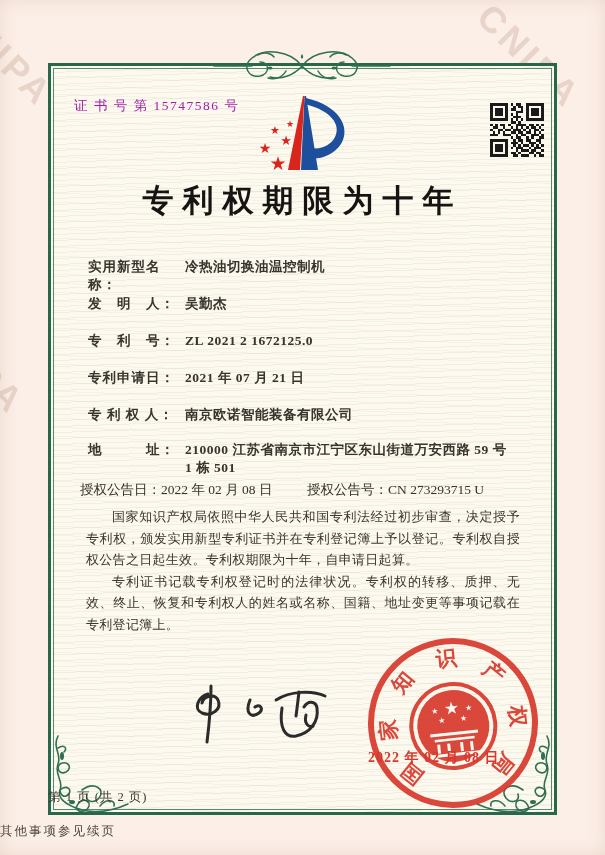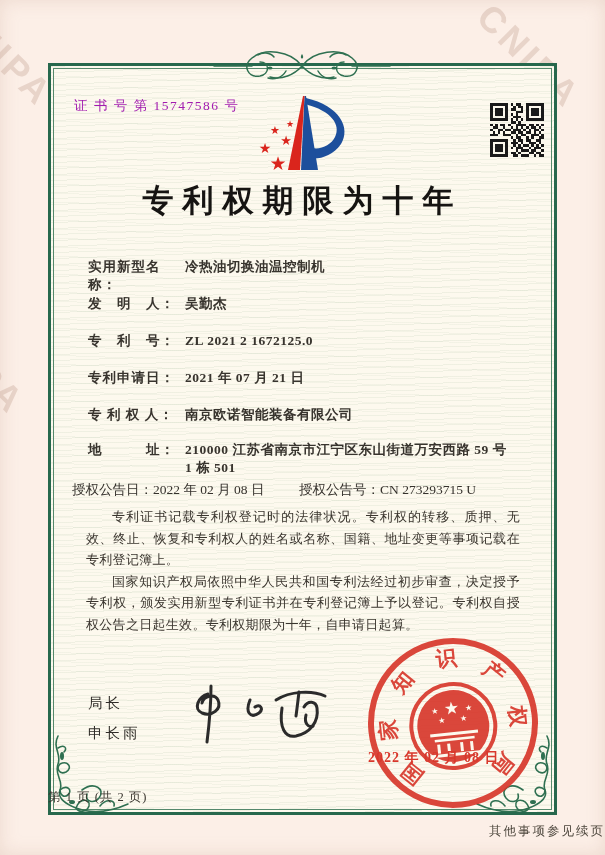--- a/index.html
+++ b/index.html
@@ -34,37 +34,37 @@
   .qr{position:absolute;left:490px;top:103px;width:54px;height:54px;}
   .logo{position:absolute;left:248px;top:94px;width:110px;height:82px;}
   .title{
     position:absolute;left:48px;top:180px;width:509px;text-align:center;
     font-size:31px;font-weight:bold;letter-spacing:9px;color:#161412;
   }
   .fields{position:absolute;left:88px;top:258px;width:432px;font-size:13.5px;color:#38342e;}
   .frow{position:absolute;left:0;width:432px;line-height:18px;font-weight:bold;}
   .flabel{display:inline-block;width:97px;letter-spacing:1px;vertical-align:top;}
   .fvalue{display:inline-block;width:330px;vertical-align:top;letter-spacing:.5px;}
-  .grant-row{position:absolute;left:72px;top:481px;width:440px;font-size:13.5px;}
+  .grant-row{position:absolute;left:80px;top:481px;width:440px;font-size:13.5px;}
   .grant-no{position:absolute;left:227px;top:0;}
   .paras{
     position:absolute;left:86px;top:506px;width:434px;
     font-size:13px;line-height:21.5px;color:#3a352e;letter-spacing:.3px;text-align:justify;
   }
   .paras p{margin:0;text-indent:2em;}
   .signer{position:absolute;left:88px;top:694px;font-size:14.5px;color:#2f2c28;}
   .signer div{margin-bottom:11px;letter-spacing:3px;}
   .signature{position:absolute;left:178px;top:682px;width:160px;height:64px;}
   .seal{position:absolute;left:364px;top:634px;width:178px;height:178px;transform:rotate(-6deg);opacity:.92;}
   .seal-date{
     position:absolute;left:368px;top:749px;font-size:14px;font-weight:bold;
     color:#d8382c;letter-spacing:1px;white-space:nowrap;
   }
   .pageno{position:absolute;left:48px;top:789px;width:509px;text-align:left;font-size:12.5px;color:#3a362f;letter-spacing:1px;}
-  .note{position:absolute;left:0;top:823px;width:605px;text-align:right;font-size:12.5px;color:#4c463c;letter-spacing:2px;}
+  .note{position:absolute;left:0;top:823px;width:605px;text-align:left;font-size:12.5px;color:#4c463c;letter-spacing:2px;}
   .orn{position:absolute;pointer-events:none;}
   .orn-top{left:212px;top:44px;width:180px;height:44px;}
   .orn-bl{left:52px;top:734px;width:80px;height:80px;}
   .orn-br{left:473px;top:734px;width:80px;height:80px;transform:scaleX(-1);}
 </style>
 </head>
 <body>
 
 <div class="sheet">
 
@@ -167,28 +167,24 @@
   </div>
 
   <div class="grant-row">
     <span>授权公告日：</span><span>2022 年 02 月 08 日</span>
     <span class="grant-no">
       <span>授权公告号：</span><span>CN 273293715 U</span>
     </span>
   </div>
 
   <div class="paras">
+    <p>国家知识产权局依照中华人民共和国专利法经过初步审查，决定授予专利权，颁发实用新型专利证书并在专利登记簿上予以登记。专利权自授权公告之日起生效。专利权期限为十年，自申请日起算。</p>
     <p>专利证书记载专利权登记时的法律状况。专利权的转移、质押、无效、终止、恢复和专利权人的姓名或名称、国籍、地址变更等事项记载在专利登记簿上。</p>
-    <p>国家知识产权局依照中华人民共和国专利法经过初步审查，决定授予专利权，颁发实用新型专利证书并在专利登记簿上予以登记。专利权自授权公告之日起生效。专利权期限为十年，自申请日起算。</p>
-  </div>
-
-  <div class="signer">
-    <div>局长</div>
-    <div>申长雨</div>
-  </div>
+  </div>
+
 
   <svg class="signature" viewBox="0 0 160 64">
     <g stroke="#2b2b2b" fill="none" stroke-width="3" stroke-linecap="round" stroke-linejoin="round">
       <path d="M30,12 C20,15 15,27 24,31 C34,35 44,27 40,18 C37,12 26,13 24,21"></path>
       <path d="M33,4 C33,22 31,44 29,60"></path>
       <path d="M72,18 C67,30 72,37 81,31 C86,27 82,21 77,25"></path>
       <path d="M98,18 C112,9 134,8 147,14"></path>
       <path d="M121,10 C120,18 119,27 118,34"></path>
       <path d="M104,26 C101,46 107,56 118,54 C132,51 141,40 139,26 C138,19 130,18 126,25"></path>
       <path d="M128,33 C126,41 130,46 135,44"></path>

